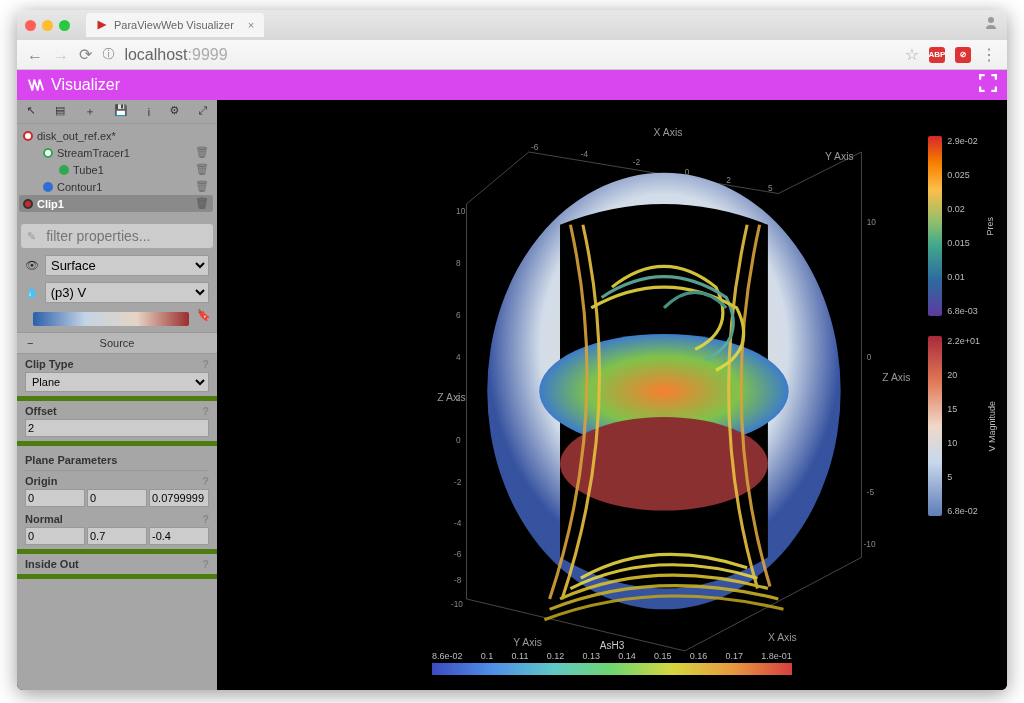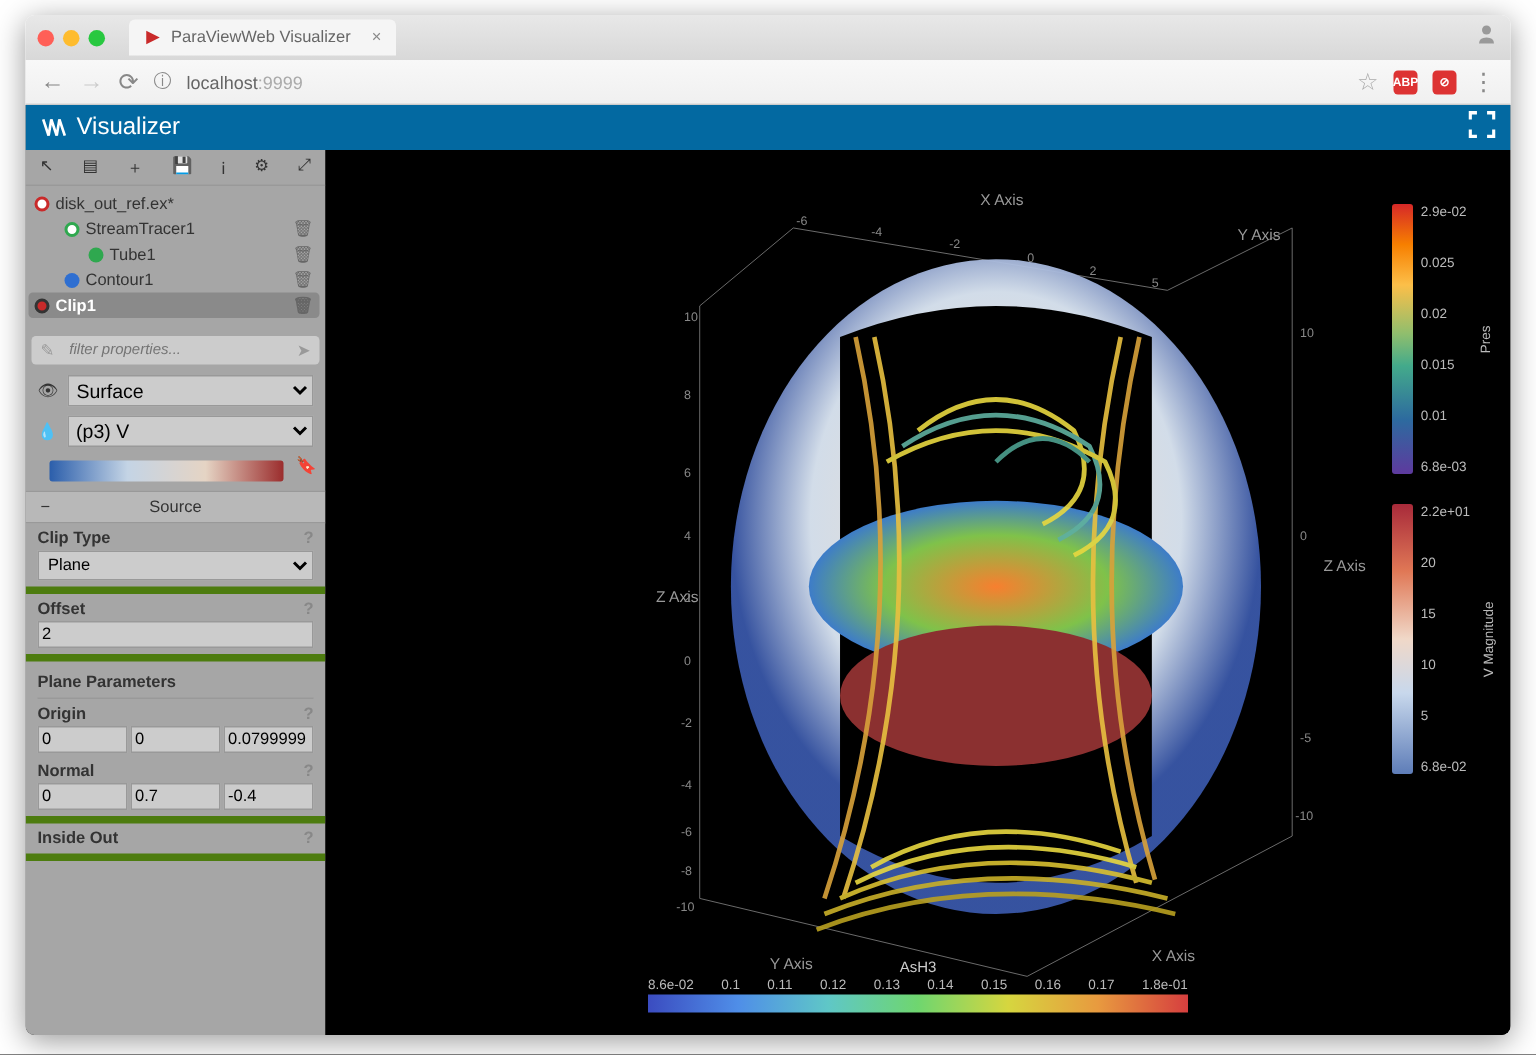--- a/index.html
+++ b/index.html
@@ -6,40 +6,40 @@
 body{background:#fff;width:1024px;height:703px;overflow:hidden;position:relative}
 .chrome{width:990px;height:680px;margin:10px auto;background:#fff;border-radius:6px;box-shadow:0 4px 20px rgba(0,0,0,.4);overflow:hidden;display:flex;flex-direction:column}
 .tabbar{height:30px;background:linear-gradient(#e8e8e8,#d8d8d8);display:flex;align-items:center;padding:0 8px;gap:6px}
 .dot{width:11px;height:11px;border-radius:50%}
 .dot.r{background:#ff5f57}.dot.y{background:#febc2e}.dot.g{background:#28c840}
 .tab{background:#f5f5f5;height:24px;border-radius:4px 4px 0 0;padding:0 10px;display:flex;align-items:center;gap:6px;font-size:11px;color:#666;margin-left:10px}
 .tab svg{width:12px;height:12px}
 .usericon{margin-left:auto;color:#888}
 .urlbar{height:30px;background:linear-gradient(#f8f8f8,#f0f0f0);border-bottom:1px solid #ccc;display:flex;align-items:center;padding:0 10px;gap:10px}
 .navbtn{color:#888;cursor:pointer;font-size:16px}
-.url{color:#666;font-size:12px}
+.url{color:#666;font-size:16px}
 .url .port{color:#aaa}
 .exticon{width:16px;height:16px;background:#d33;border-radius:3px;color:#fff;font-size:8px;display:flex;align-items:center;justify-content:center;font-weight:bold}
 .star{margin-left:auto;color:#aaa}
 .app{flex:1;display:flex;flex-direction:column;background:#000}
-.appbar{height:30px;background:#0369a1;display:flex;align-items:center;padding:0 10px;color:#fff;font-size:16px}
+.appbar{height:30px;background:#d946ef;display:flex;align-items:center;padding:0 10px;color:#fff;font-size:16px}
 .logo{width:18px;height:18px;margin-right:6px}
 .expand{margin-left:auto;cursor:pointer}
 .main{flex:1;display:flex;position:relative}
 .panel{width:200px;background:rgba(180,180,180,.92);display:flex;flex-direction:column;font-size:11px;color:#333;overflow-y:auto}
 .toolbar{display:flex;padding:4px;gap:8px;border-bottom:1px solid #999;justify-content:space-around}
 .toolbar span{cursor:pointer;color:#333}
 .tree{padding:4px 4px 8px 2px}
 .tree-item{display:flex;align-items:center;padding:2px 0 2px 4px;gap:4px}
 .tree-item.l1{padding-left:24px}.tree-item.l2{padding-left:40px}.tree-item.l3{padding-left:24px}
 .node{width:10px;height:10px;border-radius:50%;flex-shrink:0}
 .tree-item.sel{background:#8a8a8a;color:#fff;font-weight:bold;border-radius:3px}
 .del{margin-left:auto;color:#666;cursor:pointer;margin-right:4px}
 .filter-row{display:flex;align-items:center;background:#ccc;border-radius:3px;margin:4px}
-.filter-row input{flex:1;border:none;background:transparent;padding:4px;font-size:10px;font-style:italic;color:#888}
+.filter-row input{flex:1;border:none;background:transparent;padding:4px;font-size:14px;color:#888}
 .filter-row span{padding:0 6px;color:#999}
 .proprow{display:flex;align-items:center;padding:3px 8px;gap:6px}
 .proprow select{flex:1;border:1px solid #999;background:#ccc;font-size:13px;padding:1px}
 .colorbar-prop{height:14px;margin:3px 8px;border-radius:2px;background:linear-gradient(90deg,#2b5eab,#c4d4e5,#e5d4c4,#9b2d2d);position:relative}
 .colorbar-prop::after{content:"";position:absolute;right:-14px;top:0;color:#222}
 .src-head{text-align:center;padding:4px;border-top:1px solid #999;border-bottom:1px solid #999;background:#b8b8b8}
 .prop-section{padding:4px 8px;border-bottom:5px solid #4d7c0f}
 .prop-label{font-weight:bold;display:flex;align-items:center}
 .prop-label .q{margin-left:auto;color:#888;cursor:help}
 .prop-section select,.prop-section input{width:100%;background:#ccc;border:1px solid #999;font-size:11px;padding:2px;margin-top:2px}

